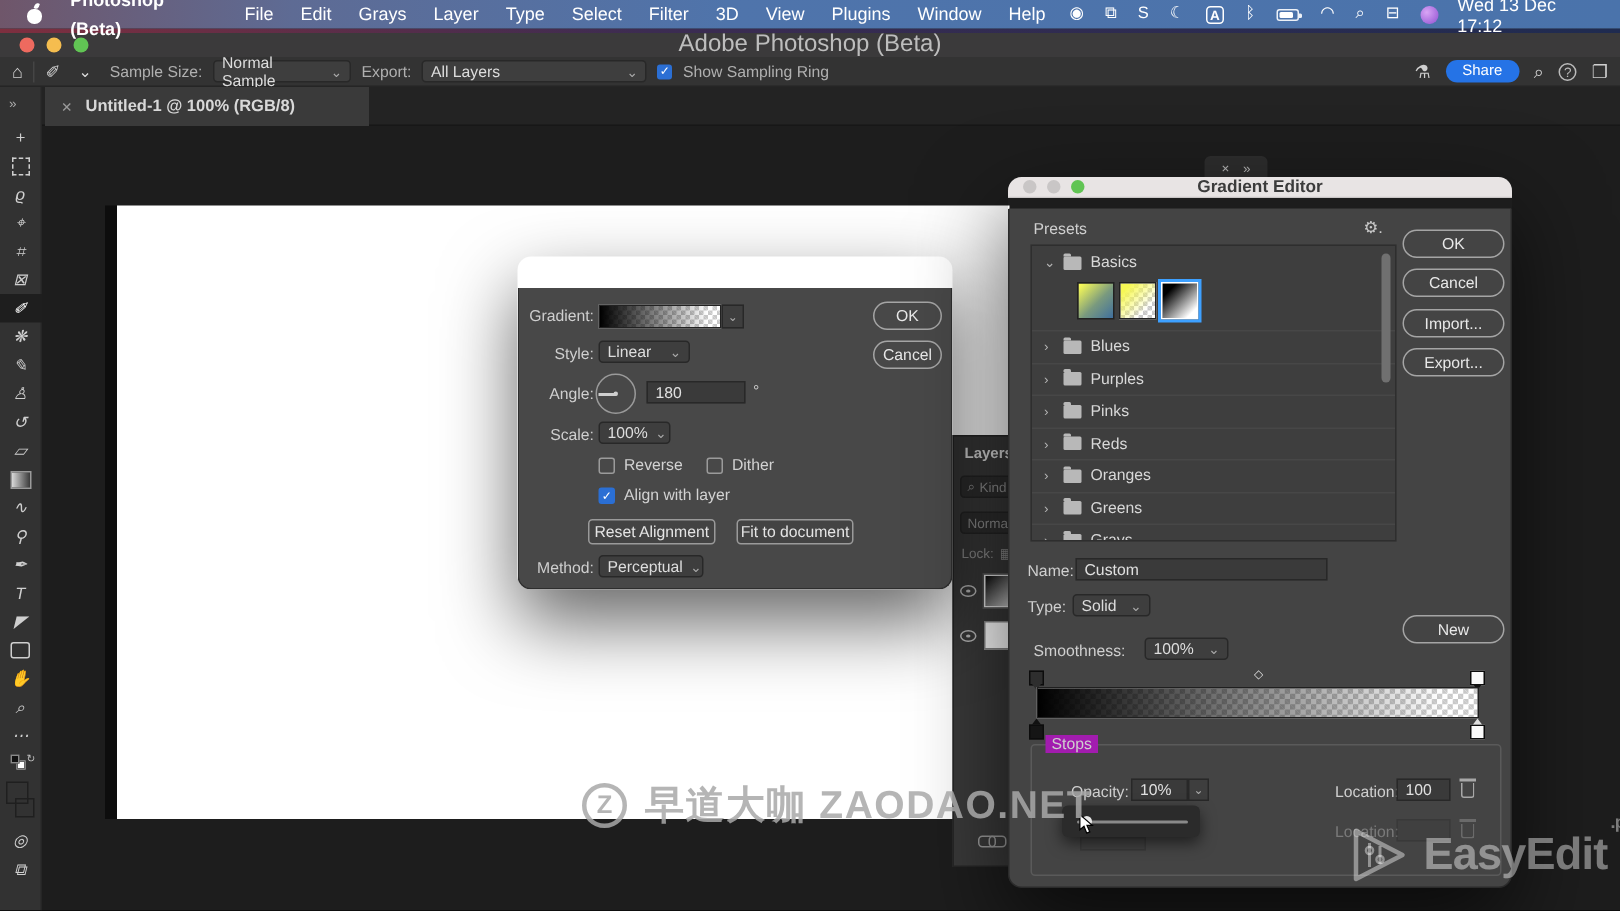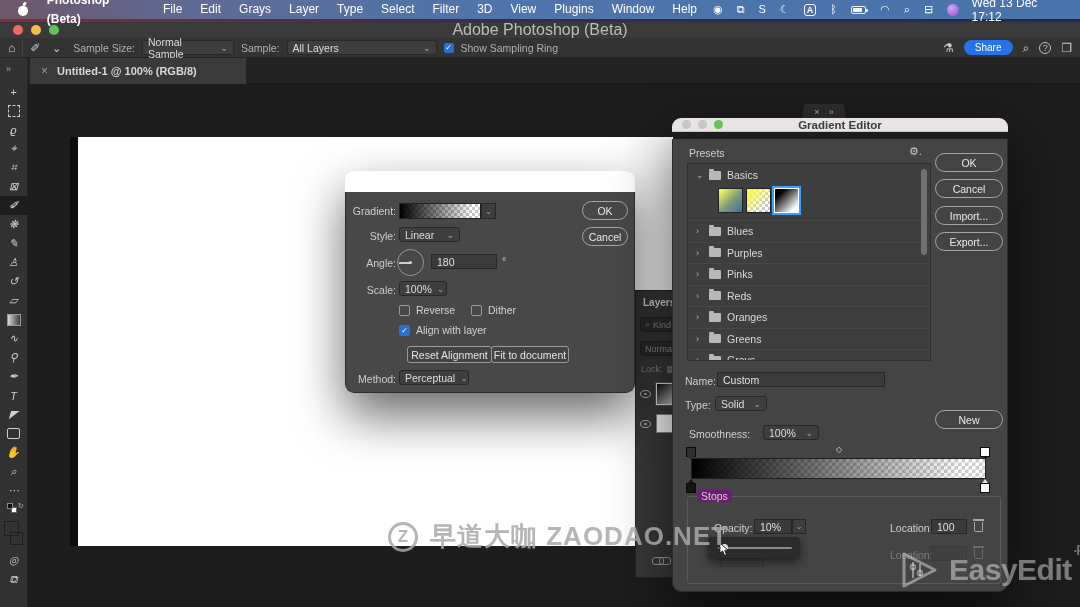--- a/index.html
+++ b/index.html
@@ -160,21 +160,21 @@
       linear-gradient(45deg,#c8c8c8 25%,transparent 25%,transparent 75%,#c8c8c8 75%);
     background-size:100% 100%,7px 7px,7px 7px; background-position:0 0,0 0,3.5px 3.5px; background-color:#fff; }
   .stopm { position:absolute; width:10px; height:10px; border:1px solid #0c0c0c; }
   .stopm.sdark { background:#2e2e2e; } .stopm.swhite { background:#fafafa; }
   .stop-top::after { content:""; position:absolute; left:1px; top:8px; border-left:3px solid transparent; border-right:3px solid transparent; border-top:4px solid #2e2e2e; }
   .stop-top.swhite::after { border-top-color:#111; }
   .stop-bot::before { content:""; position:absolute; left:1px; top:-5px; border-left:3px solid transparent; border-right:3px solid transparent; border-bottom:4px solid #111; }
   .stop-bot.swhite::before { border-bottom-color:#dedede; }
   .midpoint { position:absolute; left:163px; top:306px; font-size:8px; color:#ddd; }
   .stops-group { position:absolute; left:14px; top:357px; width:314px; height:88px; border:1px solid #5a5a5a; border-radius:3px; }
-  .stops-legend { position:absolute; top:-7px; left:9px; background:#701a75; padding:0 4px; color:#cfcfcf; font-size:10.5px; }
+  .stops-legend { position:absolute; top:-7px; left:9px; background:#a21caf; padding:0 4px; color:#cfcfcf; font-size:10.5px; }
   .slider-pop { position:absolute; left:20px; top:40px; width:92px; height:21px; background:#2b2b2b; border-radius:4px;
     box-shadow:0 4px 10px rgba(0,0,0,.55); z-index:3; }
   .slider-track { position:absolute; left:10px; right:8px; top:10px; height:2px; background:#8a8a8a; border-radius:1px; }
   .slider-thumb { position:absolute; left:13px; top:7px; width:7px; height:7px; border-radius:50%; background:#e8e8e8; }
   .cursor-arrow { position:absolute; left:11px; top:5px; z-index:4; }
 
   
   .wm-zaodao { position:absolute; left:388px; top:519px; display:flex; align-items:center; gap:12px; z-index:60;
     color:rgba(168,168,168,.85); font-weight:bold; }
   .wm-logo { width:30px; height:30px; border:3.5px solid rgba(168,168,168,.85); border-radius:50%;
@@ -236,21 +236,21 @@
   <div class="optionsbar">
     <span class="ob-icon">⌂</span>
     <span class="ob-div"></span>
     <span class="ob-icon">✐</span>
     <span class="dd chev" style="border:none;background:none;">⌄</span>
     <span class="ob-label">Sample Size:</span>
     <span class="dd dd-samplesize">
       <span>Normal Sample</span>
       <span class="chev">⌄</span>
     </span>
-    <span class="ob-label">Sample:</span>
+    <span class="ob-label">Export:</span>
     <span class="dd dd-samplelayers">
       <span>All Layers</span>
       <span class="chev">⌄</span>
     </span>
     <span class="cb"></span>
     <span class="ob-label">Show Sampling Ring</span>
     <span class="ob-right">
       <span class="ob-icon">⚗</span>
       <span class="share-btn">Share</span>
       <span class="ob-icon">⌕</span>
@@ -406,21 +406,21 @@
       </span>
       <span class="checkrow" style="left:125px;top:112px;">
         <span class="checkbox"></span>
         <span>Dither</span>
       </span>
       <span class="checkrow" style="left:53px;top:132px;">
         <span class="checkbox on"></span>
         <span>Align with layer</span>
       </span>
 
-      <span class="rectbtn" style="position:absolute;left:61px;top:154px;width:85px;height:17px;">Reset Alignment</span>
+      <span class="rectbtn" style="position:absolute;left:46px;top:154px;width:85px;height:17px;">Reset Alignment</span>
       <span class="rectbtn" style="position:absolute;left:145px;top:154px;width:78px;height:17px;">Fit to document</span>
 
       <span class="lbl" style="left:5px;top:181px;width:45px;">Method:</span>
       <span class="dd" style="position:absolute;left:53px;top:178px;width:70px;">
         <span>Perceptual</span>
         <span class="chev">⌄</span>
       </span>
     </div>
   </div>
 

